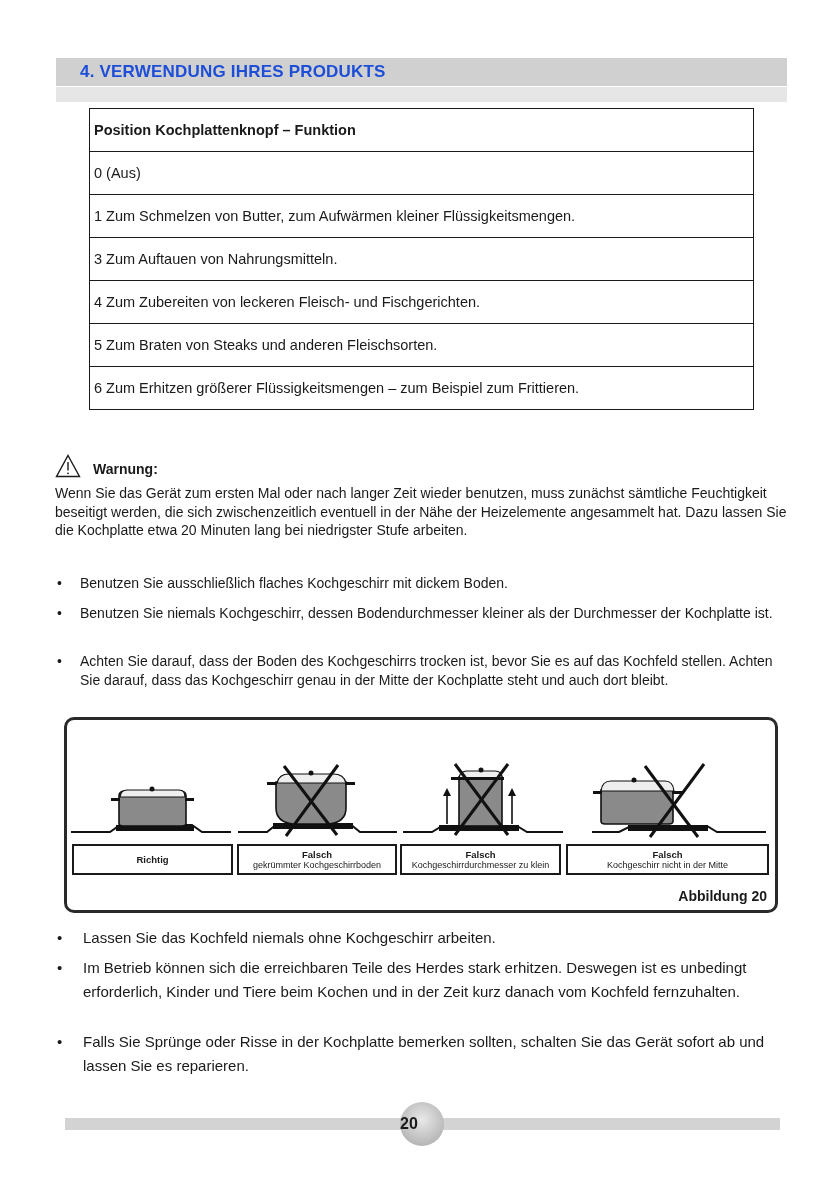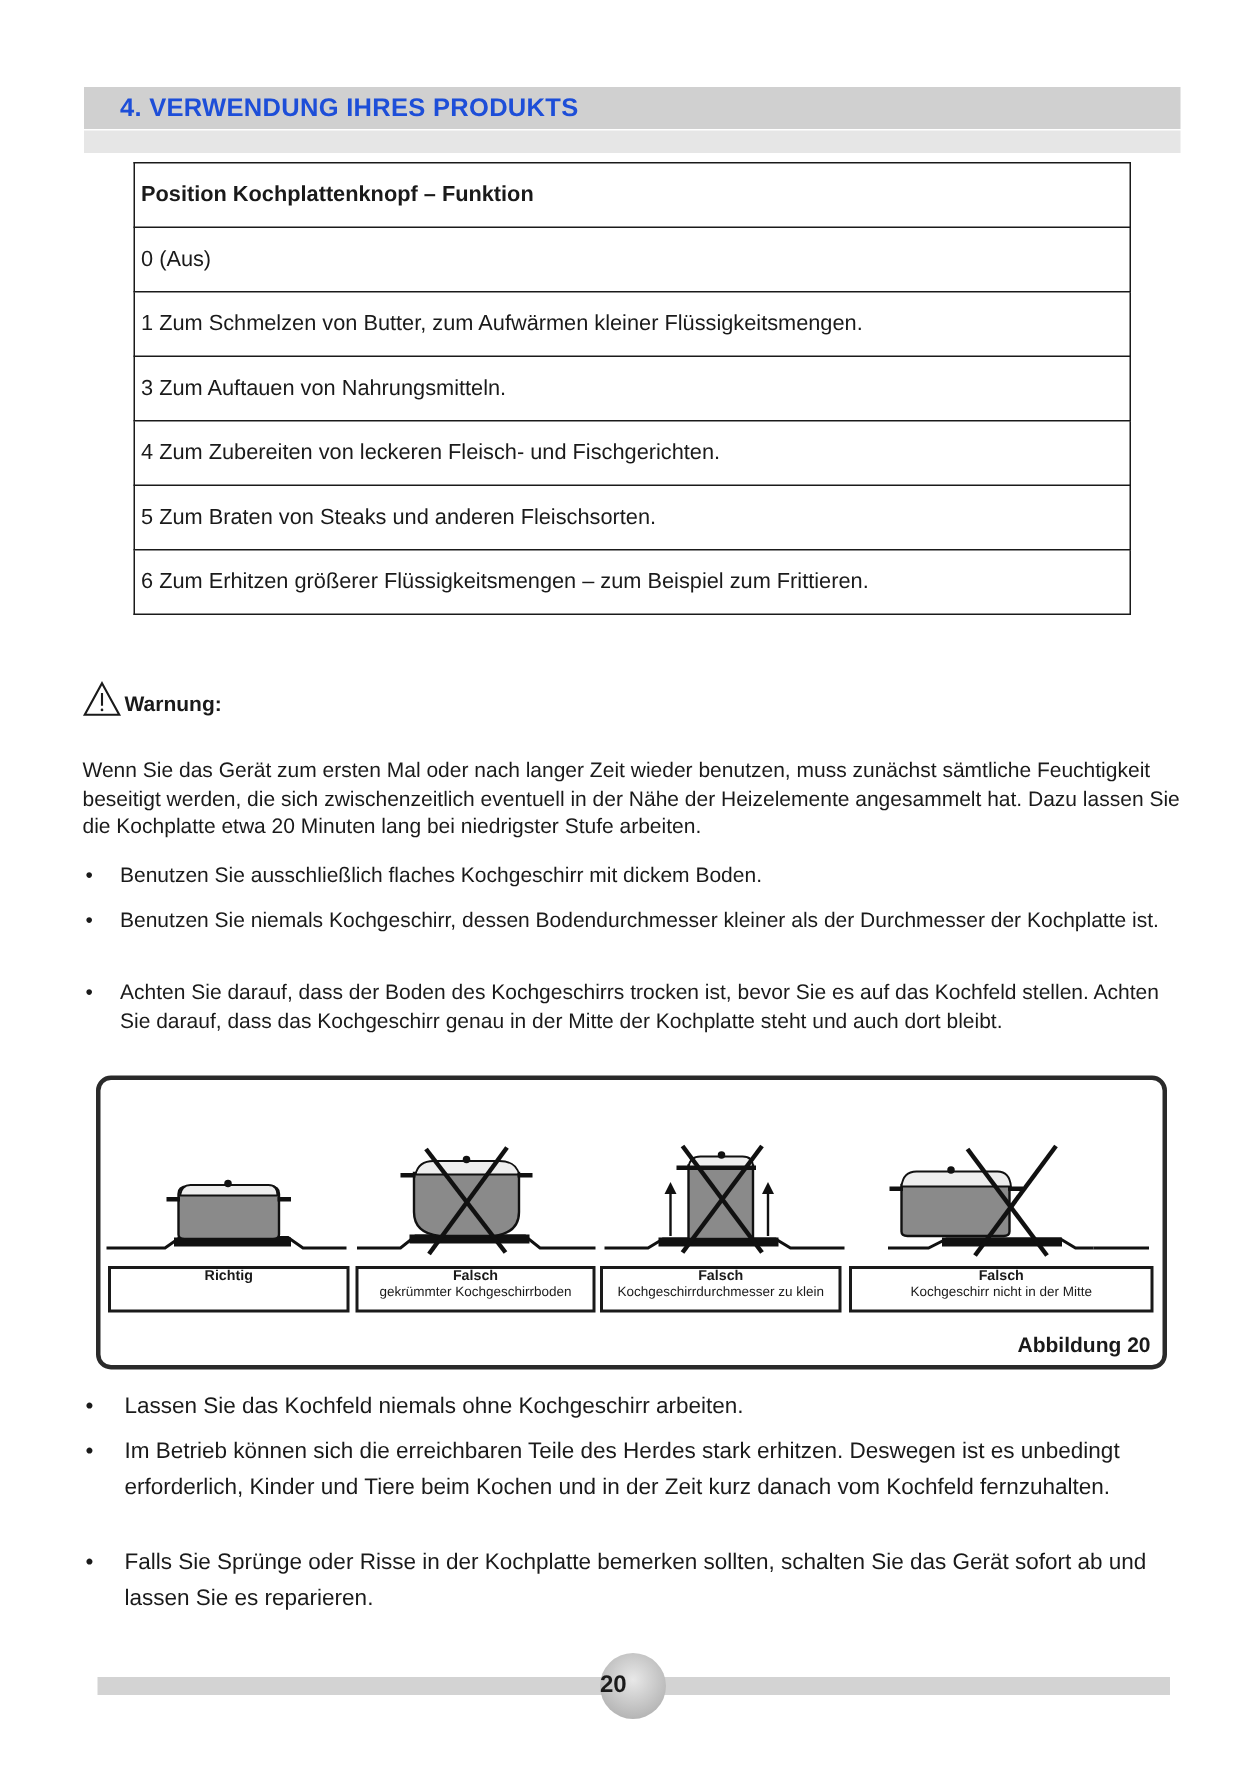--- a/index.html
+++ b/index.html
@@ -7,33 +7,33 @@
          font-family:"Liberation Sans", sans-serif; color:#1a1a1a; }
   .hdr-bar { position:absolute; left:56px; top:58px; width:731px; height:28px; background:#d0d0d0; }
   .hdr-sub { position:absolute; left:56px; top:87px; width:731px; height:15px; background:#e6e6e6; }
   .hdr-title { position:absolute; left:80px; top:60px; font-size:17px; font-weight:bold; color:#1d4ed8; letter-spacing:0.2px; line-height:24px; }
 
   .ktable { position:absolute; left:89px; top:108px; width:665px; border-collapse:collapse; }
   .ktable td { border:1px solid #1a1a1a; height:42px; padding:0 0 0 4px; font-size:14.5px; vertical-align:middle; }
   .ktable tr.head td { font-weight:bold; }
 
   .warn { position:absolute; left:55px; top:454px; display:flex; align-items:flex-end; }
-  .warn-label { font-weight:bold; font-size:14px; margin-left:2px; line-height:18px; }
+  .warn-label { font-weight:bold; font-size:14px; margin-left:12px; line-height:18px; }
 
-  .para { position:absolute; left:55px; top:504px; width:740px; font-size:14px; line-height:18.5px; }
+  .para { position:absolute; left:55px; top:484px; width:740px; font-size:14px; line-height:18.5px; }
 
   .blist { position:absolute; left:55px; width:740px; font-size:14px; line-height:18.5px; margin:0; padding:0; list-style:none; }
   .blist li { position:relative; padding-left:25px; }
   .blist li .bul { position:absolute; left:2px; top:0; }
   .b1 { top:574px; } .b2 { top:604px; } .b3 { top:652px; }
 
   .figbox { position:absolute; left:64px; top:717px; width:714px; height:196px; border:3px solid #2a2a2a; border-radius:10px; box-sizing:border-box; }
   .figsvg { position:absolute; left:0; top:0; }
   .fig-label { position:absolute; right:8px; bottom:6px; font-weight:bold; font-size:14px; }
-  .cap { position:absolute; top:124px; height:31px; border:2px solid #1a1a1a; box-sizing:border-box; text-align:center; font-size:9px; line-height:10px; display:flex; flex-direction:column; background:#fff; }
+  .cap { position:absolute; top:124px; height:31px; border:2px solid #1a1a1a; box-sizing:border-box; text-align:center; font-size:9px; line-height:10px; display:flex; flex-direction:column; justify-content:center; background:#fff; }
   .cap .t { font-weight:bold; font-size:9.5px; }
 
   .blist2 { position:absolute; left:55px; width:740px; font-size:15px; line-height:24px; margin:0; padding:0; list-style:none; }
   .blist2 li { position:relative; padding-left:28px; }
   .blist2 li .bul { position:absolute; left:2px; top:0; }
   .c1 { top:926px; } .c2 { top:956px; } .c3 { top:1030px; }
 
   .foot-bar { position:absolute; left:65px; top:1118px; width:715px; height:12px; background:#d3d3d3; }
   .page-num { position:absolute; left:400px; top:1102px; width:44px; height:44px; border-radius:50%;
               background:radial-gradient(circle at 50% 40%, #e8e8e8 0%, #b9b9b9 70%, #a4a4a4 100%);

